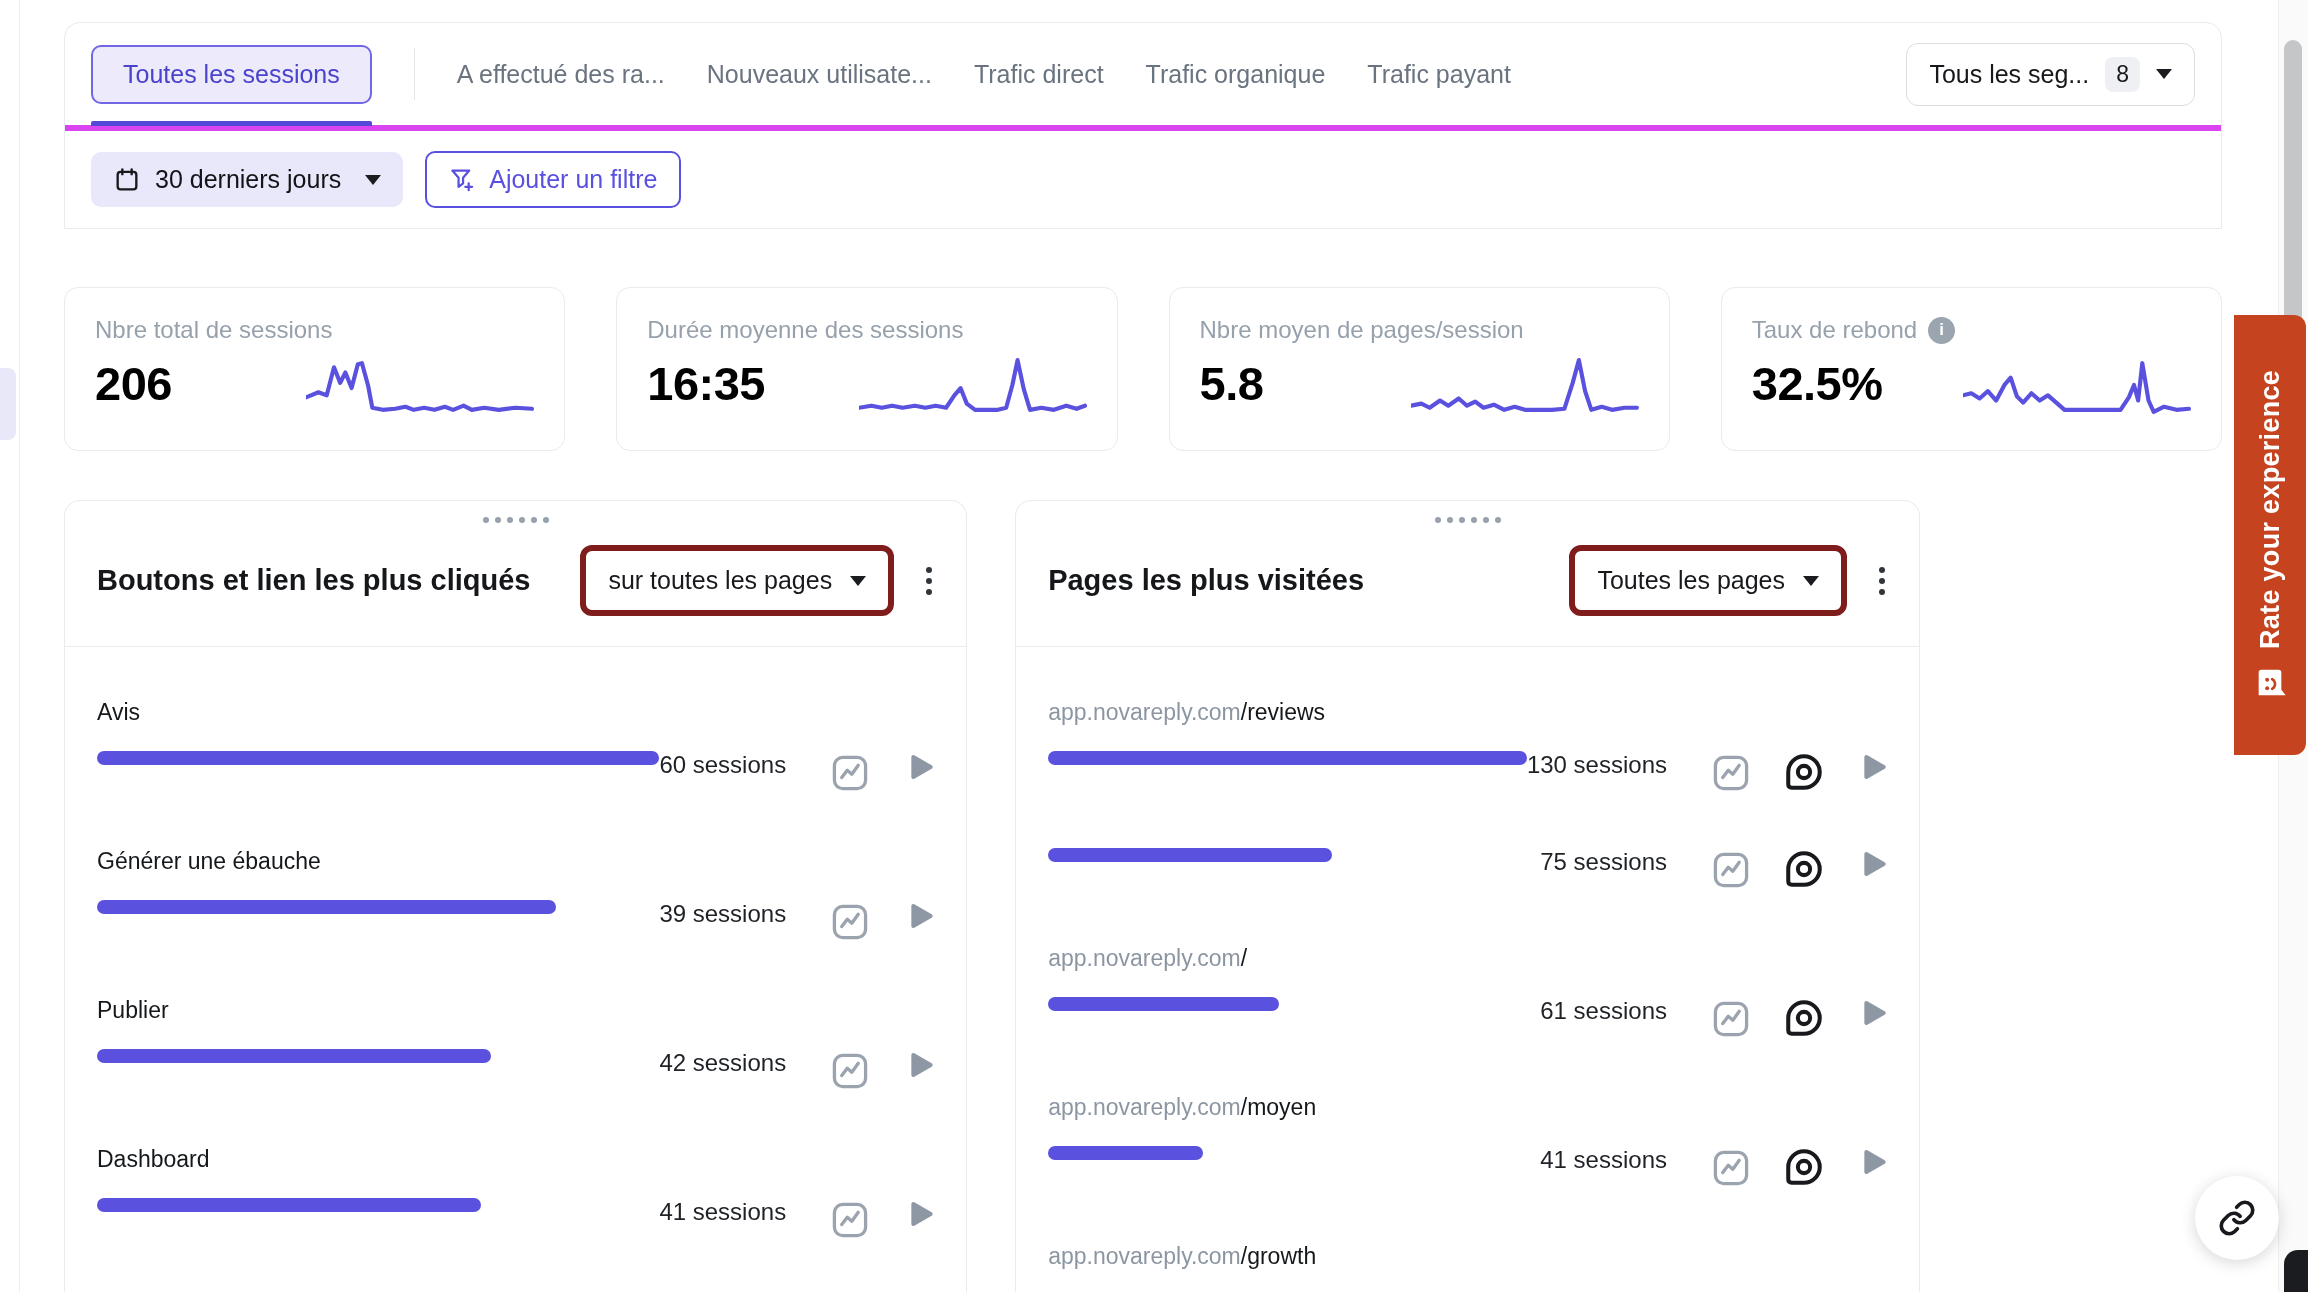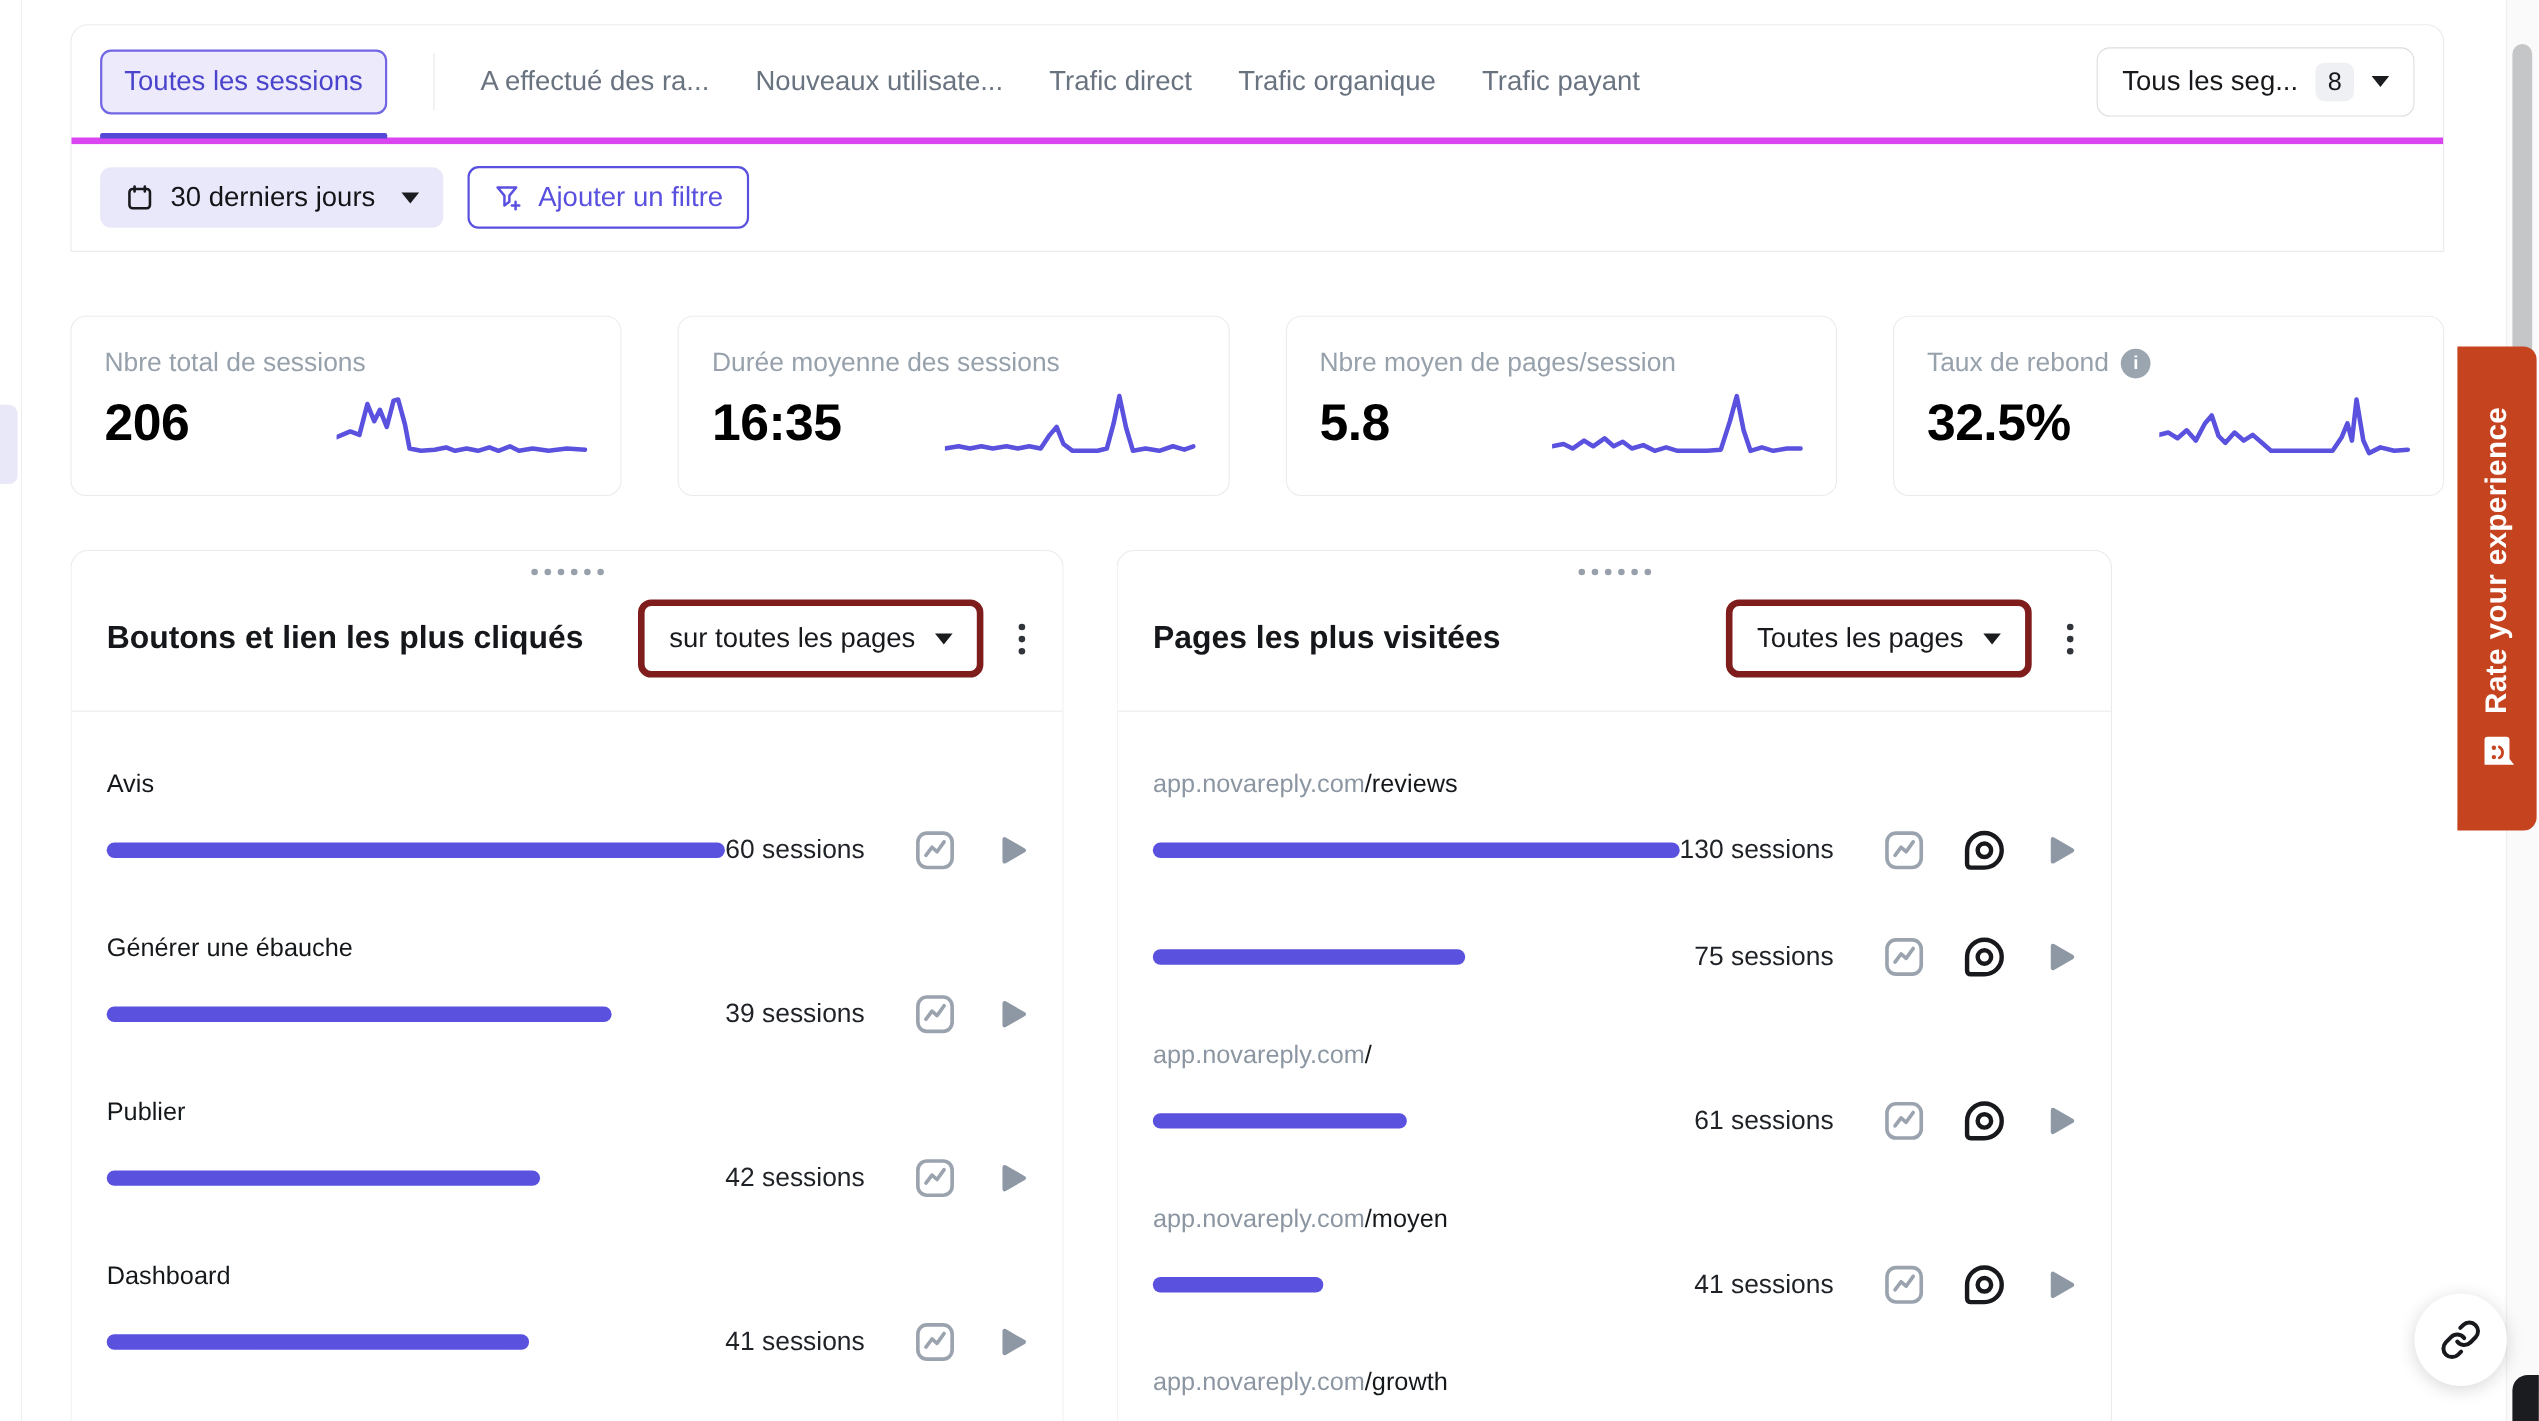--- a/index.html
+++ b/index.html
@@ -10,21 +10,21 @@
   .side-edge { position:absolute; left:0; top:0; bottom:0; width:20px; background:#fff; border-right:1px solid #ECEEF1; }
   .side-active { position:absolute; left:0; top:368px; width:16px; height:72px; background:#E9E8F9; border-radius:0 8px 8px 0; }
 
   
   .topbar { position:absolute; left:64px; top:22px; width:2158px; background:#fff;
     border:1px solid #E9EBEE; border-radius:16px 16px 0 0; }
   .tabrow { display:flex; align-items:center; height:102px; padding:0 26px; gap:42px; }
   .tab-selected-wrap { position:relative; height:100%; display:flex; align-items:center; }
   .tab-selected-wrap::after { content:""; position:absolute; left:0; right:0; bottom:-1px; height:5px; background:#5348D8; border-radius:2px 2px 0 0; }
   .tab-pill { border:2px solid #7166E3; background:#ECEAFB; color:#4A43CB; font-size:25px;
-    padding:13px 20px; border-radius:10px; white-space:nowrap; cursor:pointer; }
+    padding:13px 30px; border-radius:10px; white-space:nowrap; cursor:pointer; }
   .tab-sep { width:1px; height:52px; background:#E4E7EA; flex:0 0 auto; }
   .tab { color:#6A7380; font-size:25px; white-space:nowrap; cursor:pointer; }
   .seg-pill { margin-left:auto; display:flex; align-items:center; gap:16px; border:1px solid #DADDE1;
     border-radius:12px; padding:13px 22px; cursor:pointer; background:#fff; }
   .seg-pill .lbl { font-size:25px; color:#16181B; }
   .badge { background:#EEF0F3; border-radius:8px; padding:4px 11px; font-size:23px; color:#16181B; }
   .caret { width:0; height:0; border-left:8px solid transparent; border-right:8px solid transparent; border-top:10px solid #1A1C1F; }
   .filterrow { display:flex; align-items:center; padding:20px 26px; gap:22px; border-top:6px solid #d946ef; }
   .date-pill { display:flex; align-items:center; gap:14px; background:#E9E8FA; border-radius:10px; padding:13px 22px; cursor:pointer; }
   .date-pill .lbl { font-size:25px; color:#121417; }
@@ -52,21 +52,21 @@
   .pdrop { display:flex; align-items:center; gap:18px; border:6px solid #7f1d1d; border-radius:12px; padding:15px 22px; background:#fff; cursor:pointer; }
   .pdrop .lbl { font-size:25px; color:#17191C; white-space:nowrap; }
   .kebab { margin-left:28px; display:flex; flex-direction:column; gap:5px; cursor:pointer; padding:4px; }
   .kebab i { width:6px; height:6px; border-radius:50%; background:#2F353B; }
   .pdivider { border-top:1px solid #E9EBEE; }
   .rows { padding:52px 30px 0 32px; }
   .row { margin-bottom:53px; }
   .row-label { font-size:23px; color:#15181B; margin-bottom:25px; }
   .url-prefix { color:#8C96A2; }
   .url-path { color:#15181B; }
-  .row-line { display:flex; align-items:center; }
+  .row-line { display:flex; align-items:flex-start; }
   .bar-wrap { height:14px; }
   .p0 .bar-wrap { width:588px; } .p1 .bar-wrap { width:512px; }
   .bar-fill { height:14px; border-radius:7px; background:#5B51DF; }
   .sessions { margin-left:auto; font-size:24px; color:#1E2126; white-space:nowrap; }
   .icon-btn { display:inline-flex; align-items:center; justify-content:center; cursor:pointer; flex:0 0 auto; }
   .trend { margin-left:42px; } .at { margin-left:30px; } .play { margin-left:32px; }
 
   
   .scroll-track { position:absolute; right:0; top:0; bottom:0; width:30px; background:#FAFAFA; border-left:1px solid #EFEFEF; z-index:4; }
   .scroll-thumb { position:absolute; left:5px; top:40px; width:18px; height:290px; background:#C4C6C8; border-radius:10px; cursor:pointer; }

